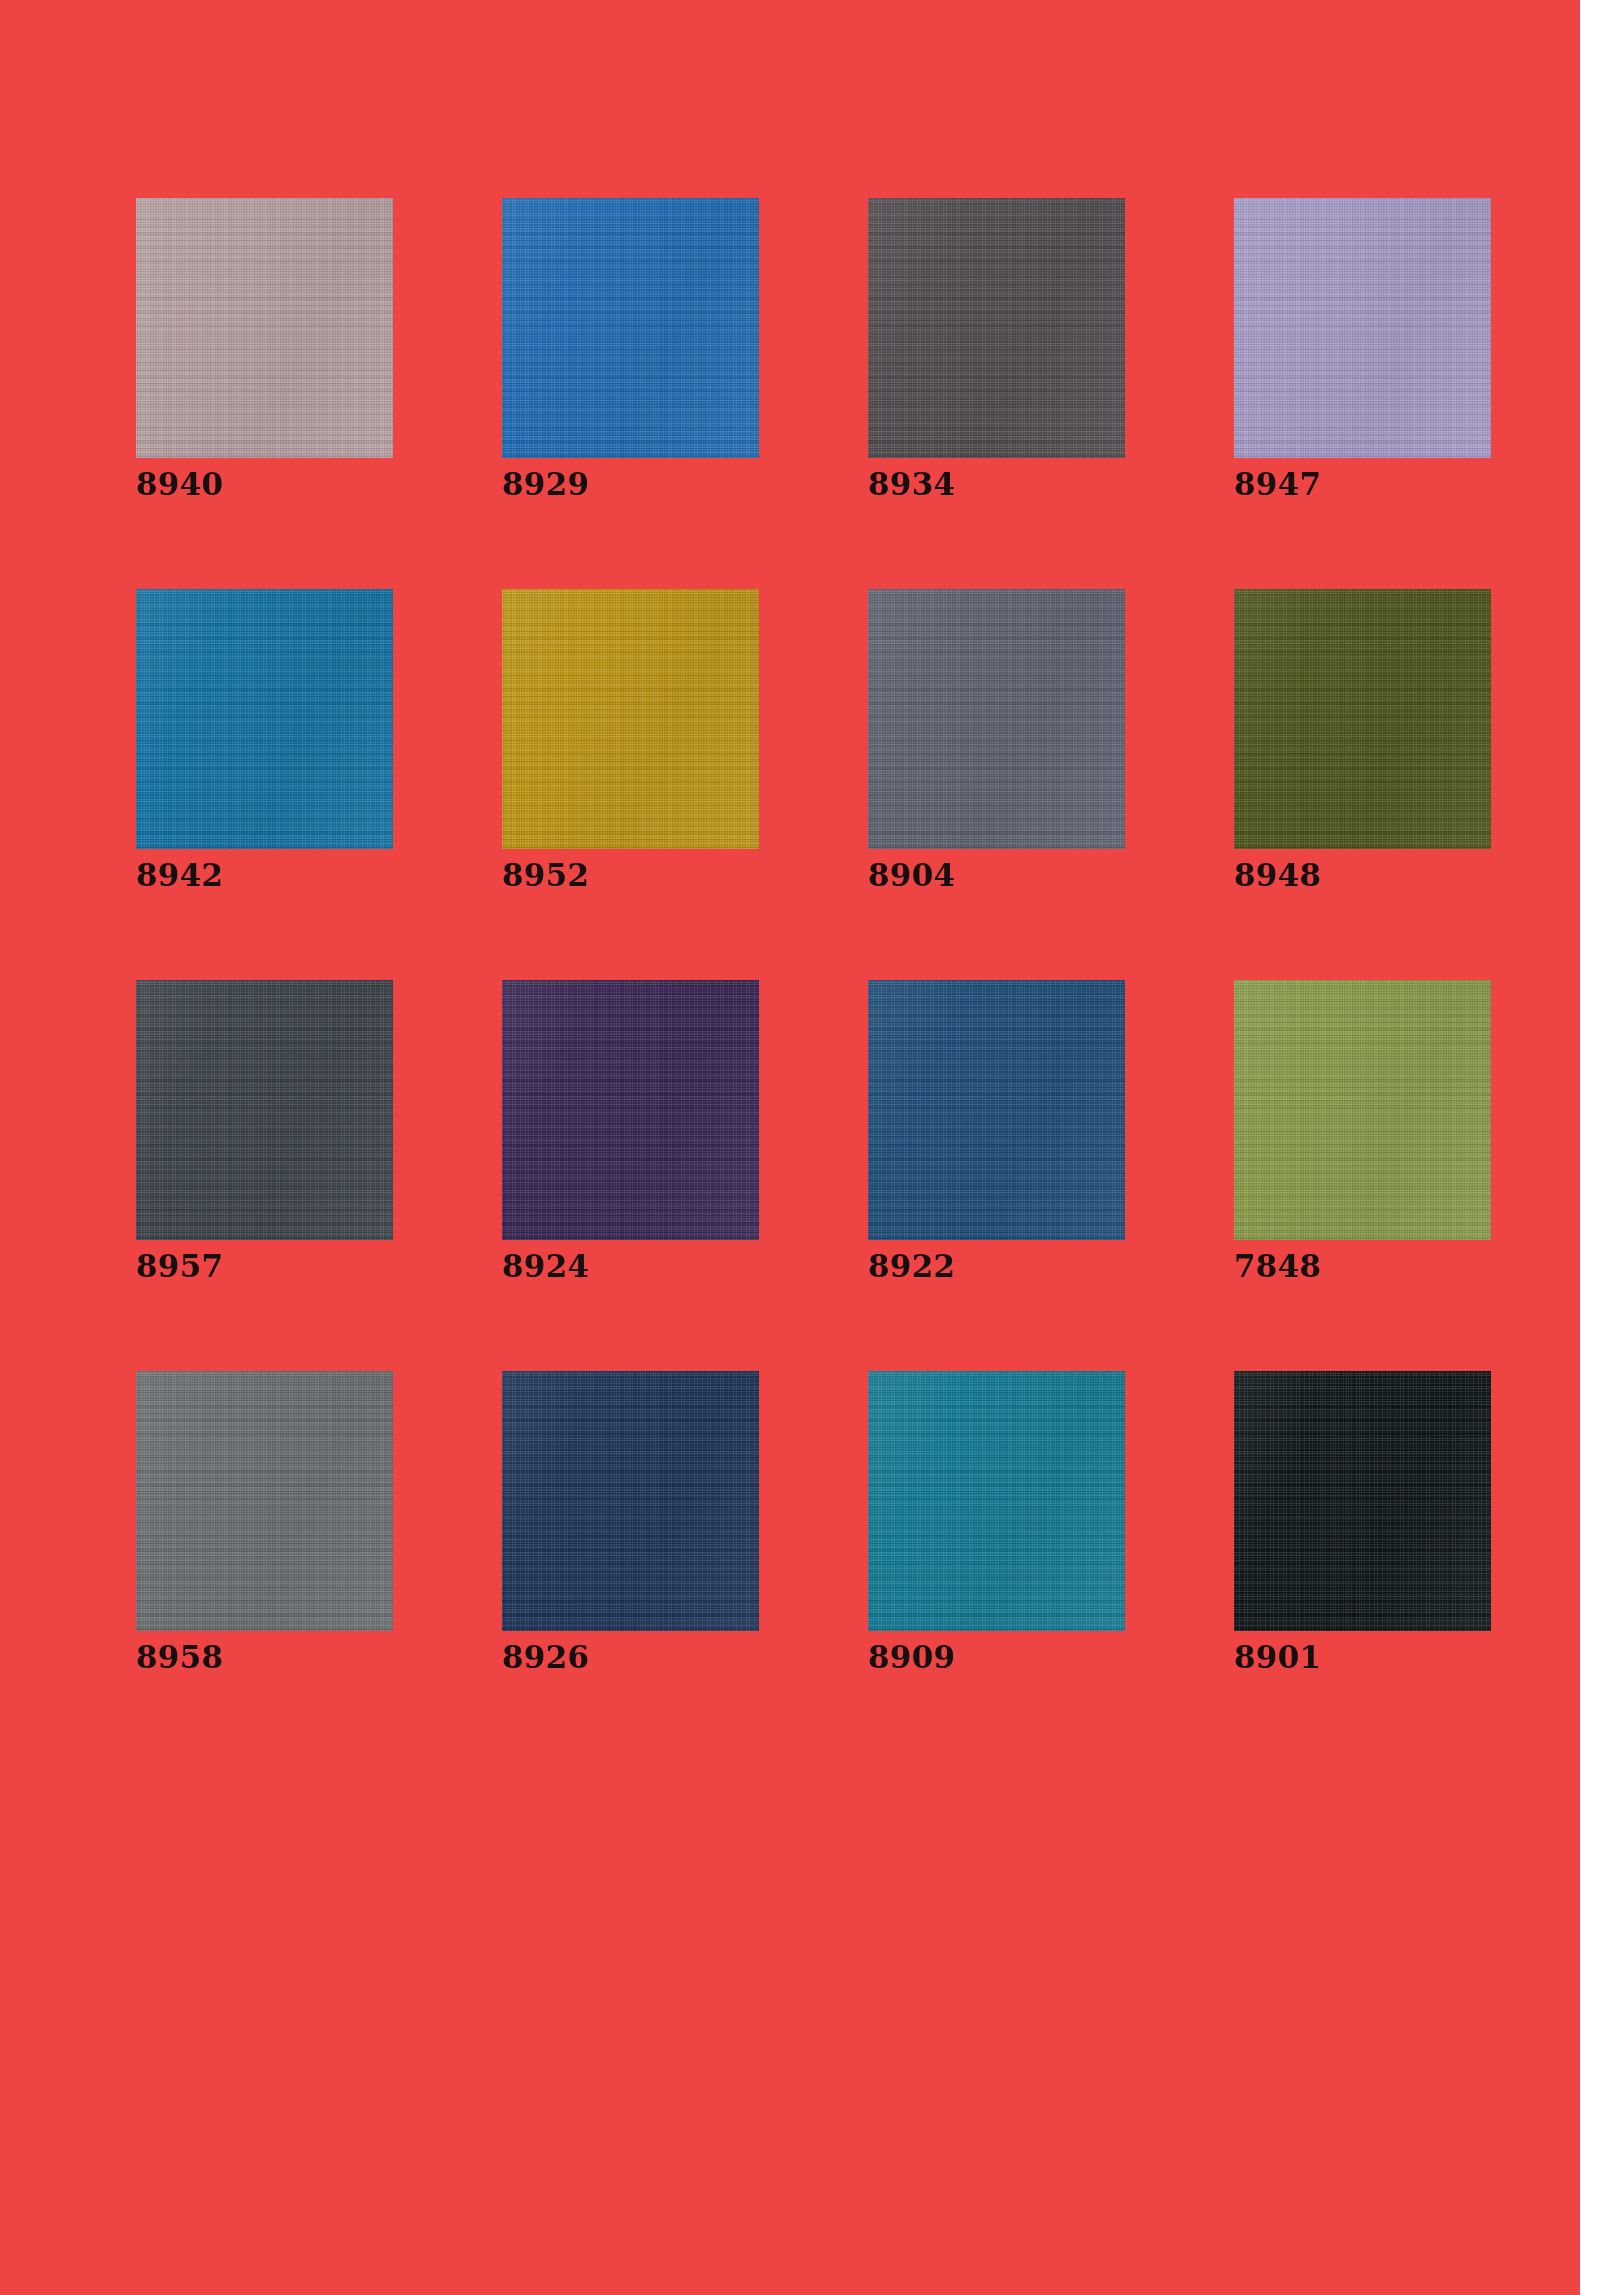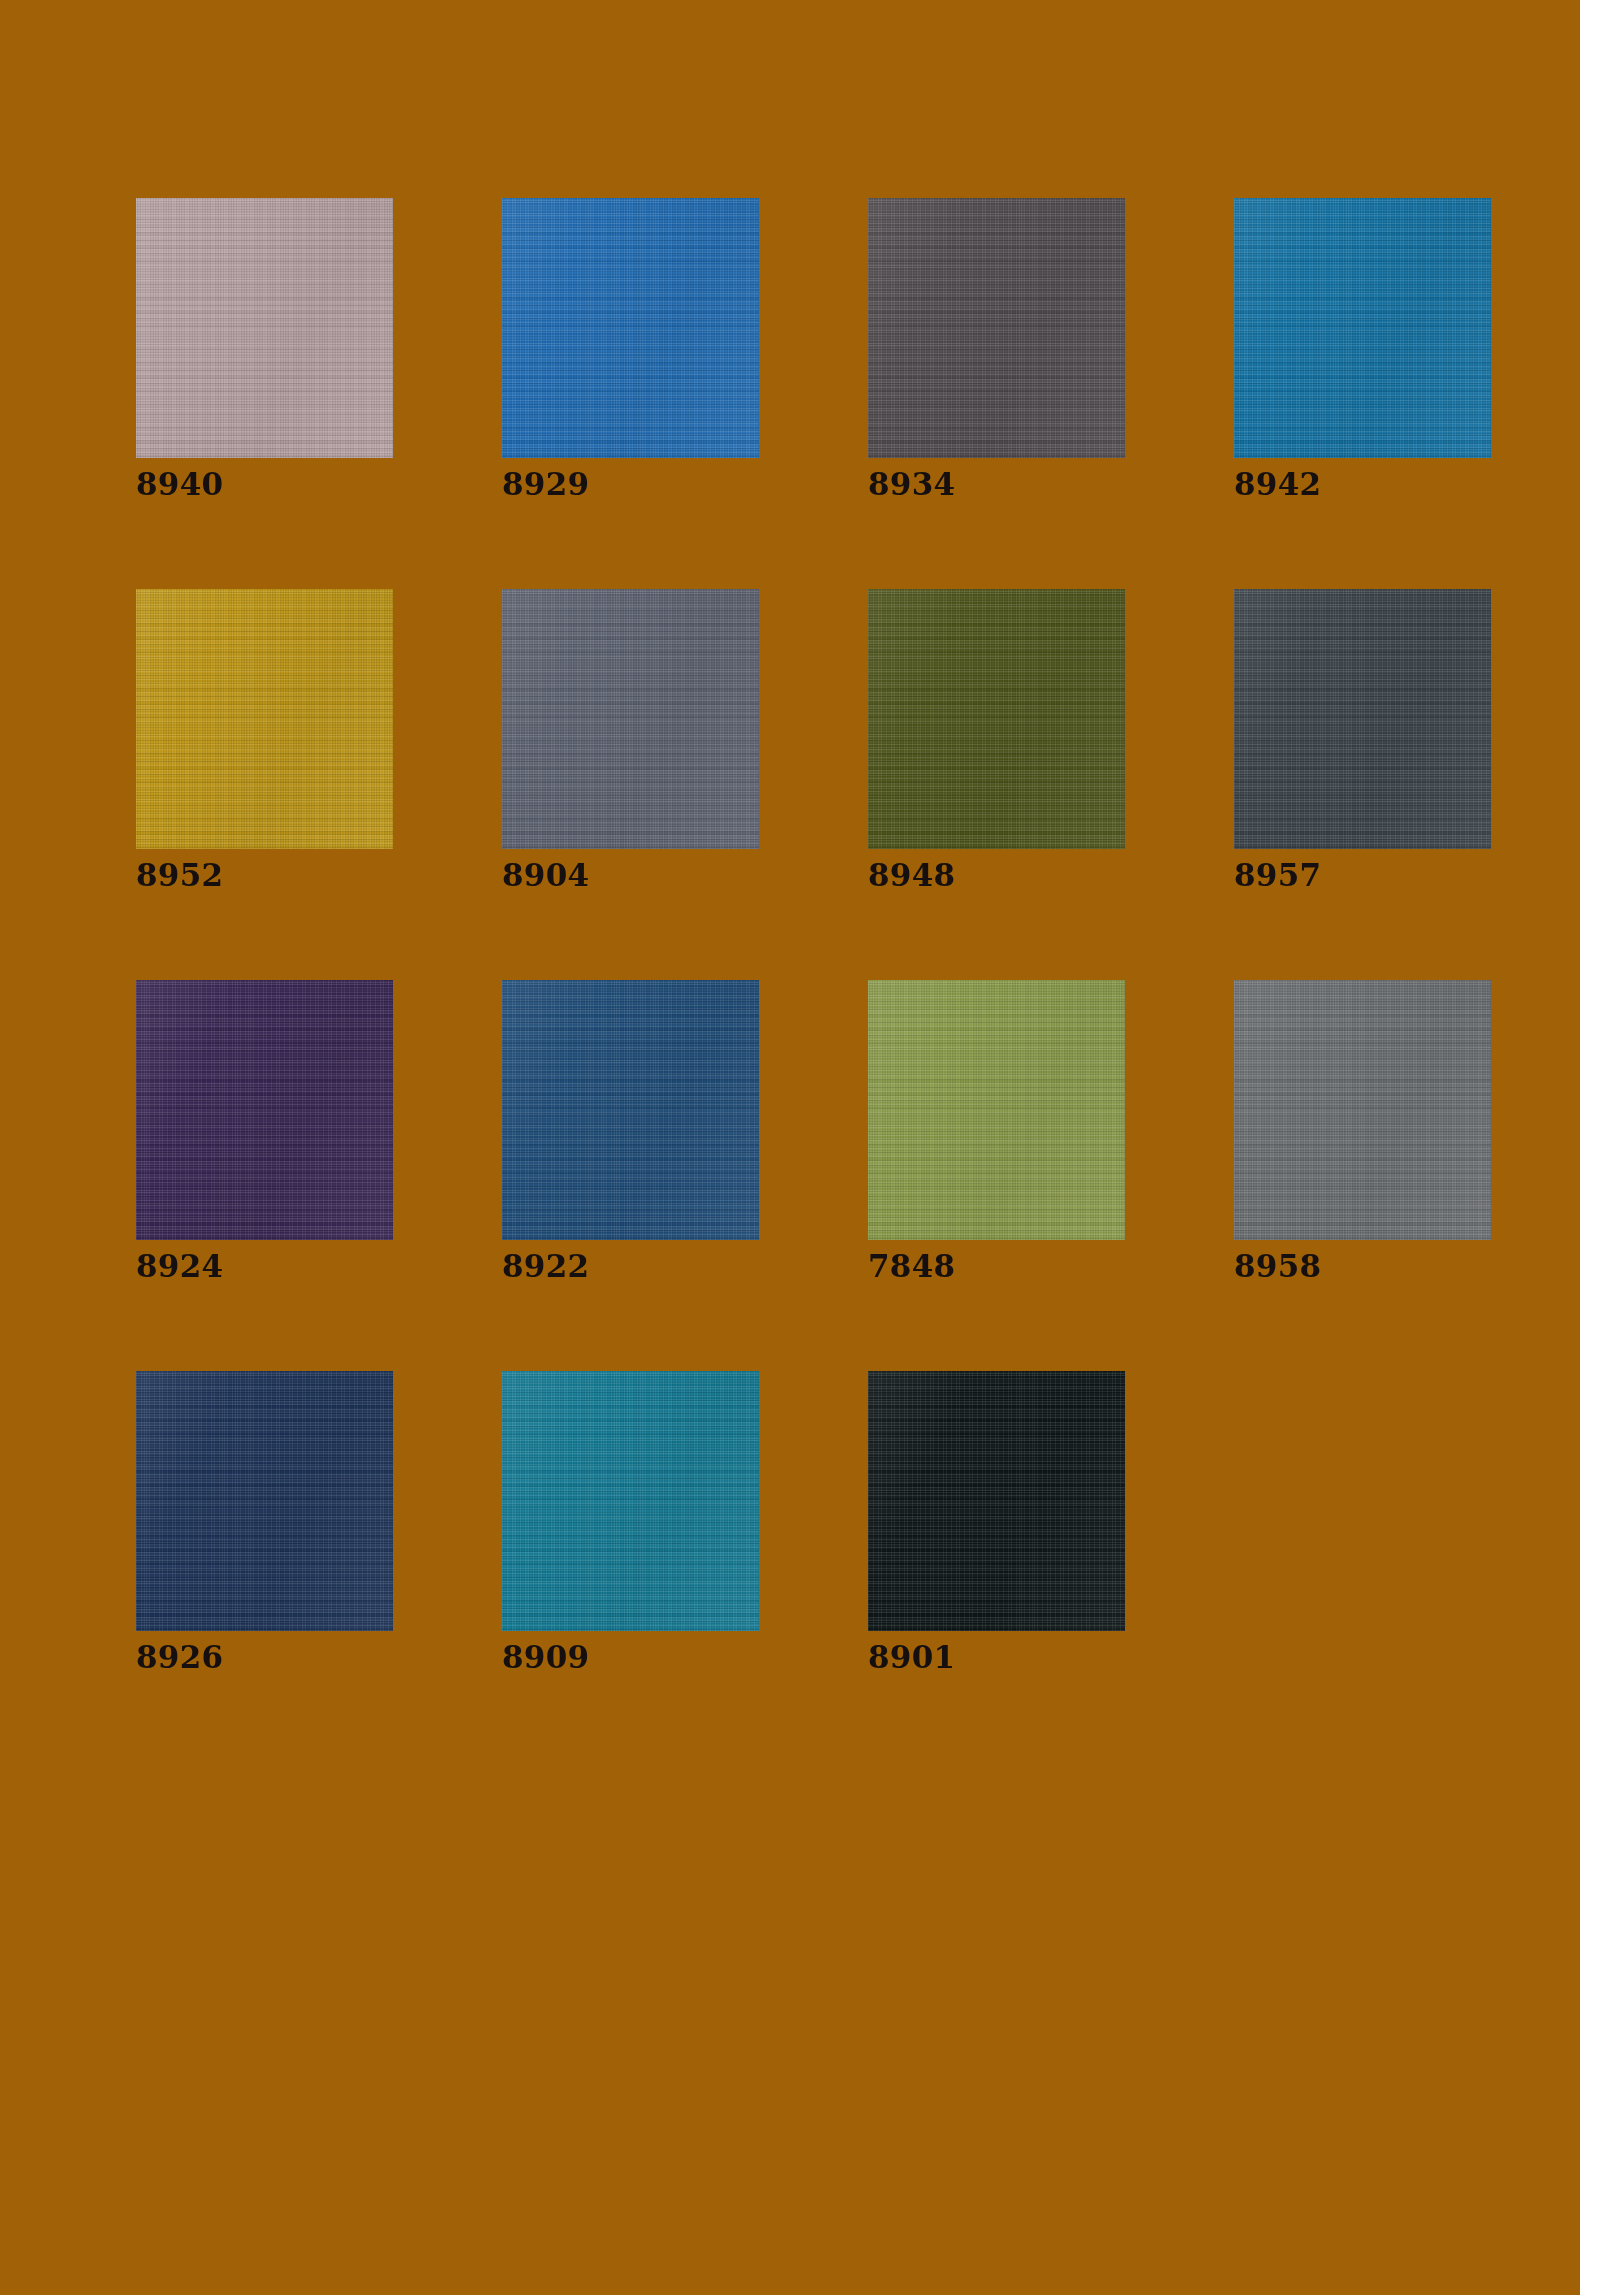--- a/index.html
+++ b/index.html
@@ -13,21 +13,21 @@
     height: 2295px;
     font-family: "DejaVu Serif", "Liberation Serif", serif;
     -webkit-font-smoothing: antialiased;
     overflow: hidden;
   }
 
   #sheet {
     position: relative;
     width: 1580px;
     height: 2295px;
-    background: #a16207;
+    background: #ef4444;
     box-sizing: border-box;
   }
 
   #swatch-grid {
     position: absolute;
     left: 136px;
     top: 198px;
     width: 1351px;
     display: grid;
     grid-template-columns: repeat(4, 257px);
@@ -132,20 +132,27 @@
         <div class="swatch-label">8929</div>
       </div>
       <div class="swatch-cell">
         <div class="swatch-chip" style="background-color: rgb(81, 76, 79);">
           <div class="weave"></div>
           <div class="sheen"></div>
         </div>
         <div class="swatch-label">8934</div>
       </div>
       <div class="swatch-cell">
+        <div class="swatch-chip" style="background-color: rgb(167, 155, 201);">
+          <div class="weave"></div>
+          <div class="sheen"></div>
+        </div>
+        <div class="swatch-label">8947</div>
+      </div>
+      <div class="swatch-cell">
         <div class="swatch-chip" style="background-color: rgb(18, 114, 164);">
           <div class="weave"></div>
           <div class="sheen"></div>
         </div>
         <div class="swatch-label">8942</div>
       </div>
       <div class="swatch-cell">
         <div class="swatch-chip" style="background-color: rgb(190, 150, 20);">
           <div class="weave"></div>
           <div class="sheen"></div>

